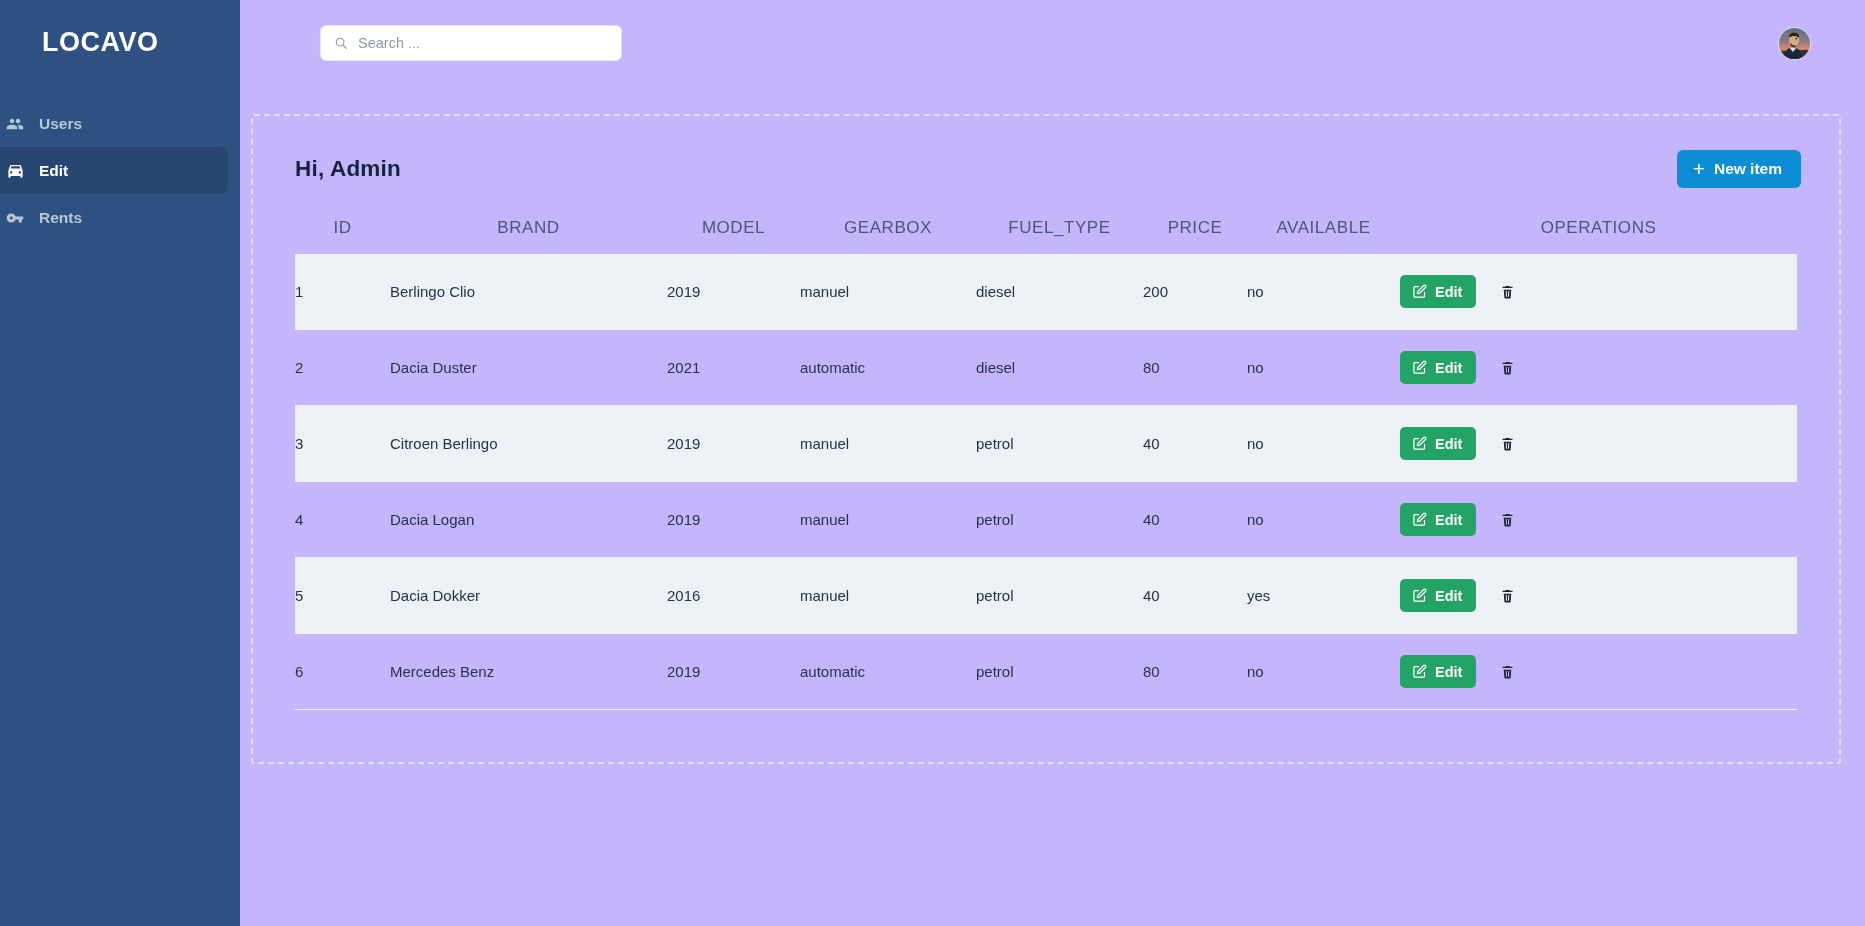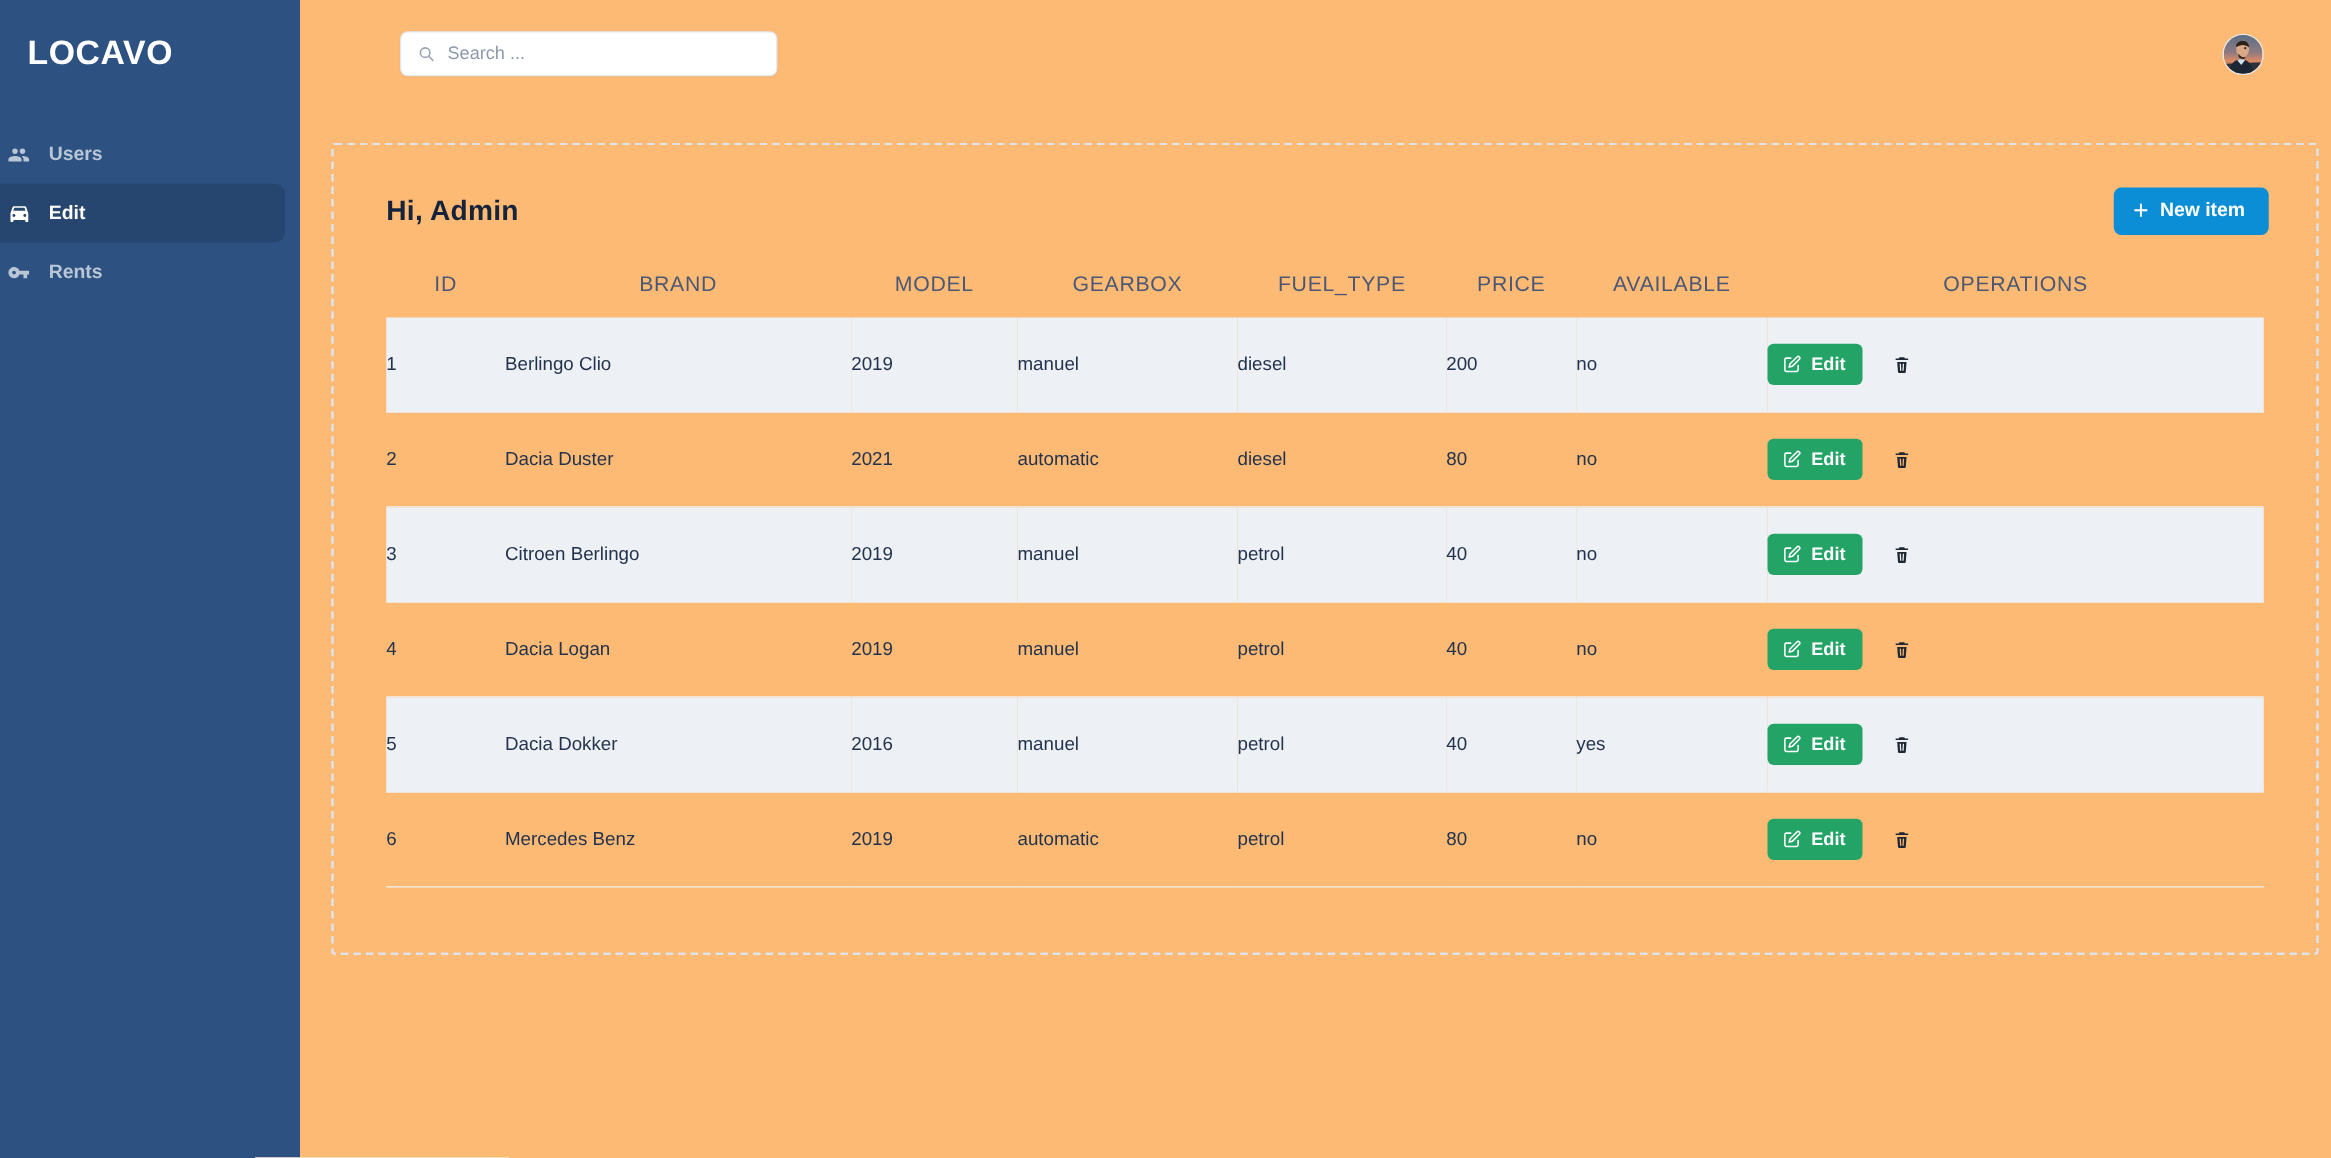--- a/index.html
+++ b/index.html
@@ -20,20 +20,21 @@
     padding-top: 18px;
     position: relative;
   }
   .brand {
     color: #ffffff;
     font-size: 27px;
     font-weight: bold;
     letter-spacing: 0.5px;
     padding: 8px 0 0 22px;
     line-height: 1.2;
+    margin-left: 20px;
   }
   .nav { margin-top: 42px; }
   .nav-item {
     display: flex;
     align-items: center;
     gap: 14px;
     height: 47px;
     padding-left: 6px;
     color: #b9c6d6;
     font-size: 15.5px;
@@ -48,21 +49,21 @@
     background: #27466f;
     color: #ffffff;
   }
   .nav-item.active .nav-ico svg { fill: #ffffff; }
   .nav-ico svg { fill: #b9c6d6; }
 
   
   .main {
     flex: 1;
     position: relative;
-    background: #fdba74;
+    background: #c4b5fd;
   }
   .topbar {
     height: 86px;
     display: flex;
     align-items: center;
     padding: 0 54px 0 80px;
   }
   .search-wrap {
     width: 302px;
     height: 36px;
@@ -94,21 +95,21 @@
     overflow: hidden;
     cursor: pointer;
     border: 1px solid #e6e9f0;
     position: relative;
   }
   .avatar svg { display: block; width: 100%; height: 100%; }
 
   
   .panel {
     position: absolute;
-    left: 25px;
+    left: 11px;
     top: 114px;
     width: 1590px;
     height: 650px;
     border: 2px dashed #dde3ed;
     border-radius: 3px;
   }
   .panel-head {
     display: flex;
     align-items: center;
     padding: 34px 38px 0 42px;

